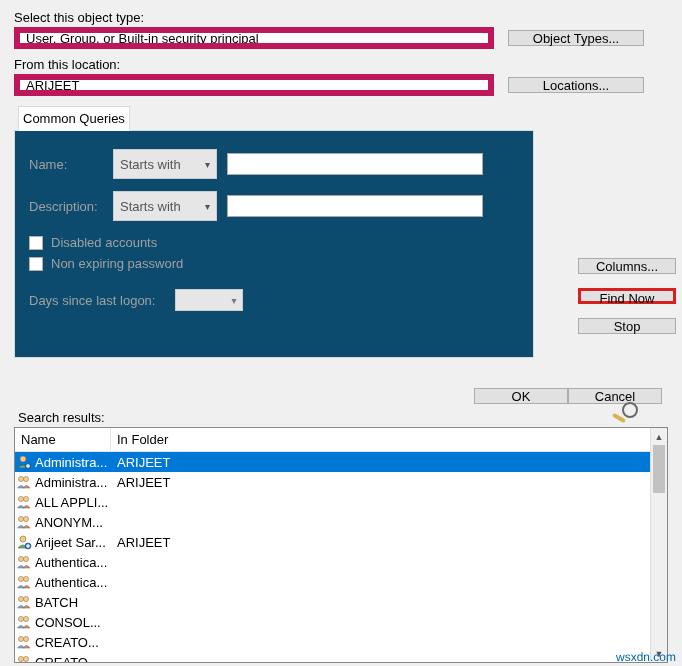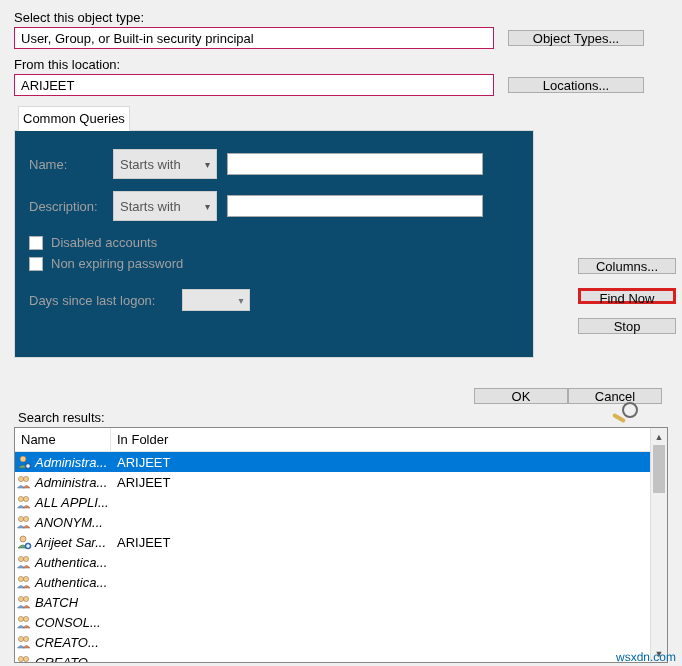--- a/index.html
+++ b/index.html
@@ -1,37 +1,37 @@
 <!DOCTYPE html>
 <html><head>
 <meta charset="utf-8">
 <style>
   * { box-sizing: border-box; font-family: "Segoe UI", Tahoma, sans-serif; font-size: 13px; }
   body { margin: 0; padding: 0; background: #f0f0f0; width: 682px; height: 666px; overflow: hidden; position: relative; }
   .dialog { padding: 10px 14px 6px 14px; }
   .row { margin-bottom: 4px; }
   .lbl { color: #000; margin-bottom: 2px; }
   .input-line { display: flex; gap: 14px; align-items: center; margin-bottom: 8px; }
-  .txt { border: 1px solid #be185d; background: #fff; height: 22px; padding: 2px 6px; flex: 0 0 480px; }
+  .txt { border: 6px solid #be185d; background: #fff; height: 22px; padding: 2px 6px; flex: 0 0 480px; }
   .btn { background: #e1e1e1; border: 1px solid #adadad; height: 16px; min-width: 94px; padding: 0 8px; cursor: pointer; }
   .btn.highlight { border: 3px solid #d92020; }
 
   
   .tab-wrap { position: relative; margin-top: 10px; }
   .tab { display: inline-block; background: #fff; border: 1px solid #d9d9d9; border-bottom: 1px solid #fff; padding: 4px 4px; position: relative; z-index: 2; left: 4px; }
   .tab-body { background: #0c4a6e; border: 1px solid #d9d9d9; padding: 18px 1px 46px 14px; margin-top: -1px; width: 520px; position: relative; }
   .form-row { display: flex; align-items: center; gap: 10px; margin-bottom: 12px; }
   .form-row .flab { width: 74px; color: #a0a0a0; }
   .combo { display:flex; align-items:center; justify-content:space-between; border: 1px solid #cccccc; background: #e6e6e6; width: 104px; height: 30px; padding: 0 6px; color: #555; }
   .combo .chev { color:#555; font-size:10px; }
   .tinput { border: 1px solid #a9a9a9; background: #fff; height: 22px; width: 256px; padding: 2px 6px; }
   .chk-row { display: flex; align-items: center; gap: 8px; margin: 6px 0 6px 0; }
   .chk { width: 14px; height: 14px; border: 1px solid #b0b0b0; background: #fff; display:inline-block; }
   .chk-row span { color: #a0a0a0; }
-  .days-row { display:flex; align-items:center; gap:27px; margin-top:18px; }
+  .days-row { display:flex; align-items:center; gap:20px; margin-top:18px; }
   .days-row .flab2 { color:#a0a0a0; }
   .smallcombo { display:flex; align-items:center; justify-content:flex-end; border:1px solid #cccccc; background:#e6e6e6; width:68px; height:22px; padding:0 6px; }
 
   
   .rightcol { position: absolute; left: 564px; top: 152px; display:flex; flex-direction:column; gap:14px; align-items:flex-end; }
   .rightcol .btn { width: 98px; }
 
   .search-icon { position:absolute; left:596px; top:294px; width:32px; height:24px; }
 
   
@@ -42,21 +42,21 @@
   .grid { border: 1px solid #888; background:#fff; height: 236px; display:flex; flex-direction:column; position:relative; }
   .ghead { display:flex; background:#fff; border-bottom:1px solid #e5e5e5; }
   .ghead .col { padding: 4px 6px; border-right:1px solid #e5e5e5; }
   .col1 { width: 96px; }
   .col2 { flex:1; }
   .gbody { overflow-y:auto; flex:1; }
   .grow { display:flex; align-items:center; height:20px; }
   .grow.sel { background:#0078d7; color:#fff; }
   .grow.sel .cell { color:#fff; }
   .grow .icon { width:18px; flex:0 0 18px; display:flex; align-items:center; justify-content:center; }
-  .grow .cell1 { width:78px; padding-left:2px; white-space:nowrap; overflow:hidden; text-overflow:clip;font-style:italic; }
+  .grow .cell1 { width:78px; padding-left:2px; white-space:nowrap; overflow:hidden; text-overflow:clip; }
   .grow .cell2 { padding-left:6px; }
   .gscroll { position:absolute; right:0; top:0; bottom:0; width:17px; background:#f0f0f0; border-left:1px solid #ddd; }
   .gscroll .up, .gscroll .dn { height:17px; display:flex; align-items:center; justify-content:center; color:#555; font-size:9px; background:#f0f0f0; }
   .gscroll .thumb { position:absolute; top:17px; left:2px; right:2px; height:48px; background:#c2c2c2; }
   .gscroll .dn { position:absolute; bottom:0; left:0; right:0; }
 
   
   .wm { position:absolute; right:6px; bottom:2px; color:#0369a1; font-size:12px; transform:rotate(-0.3deg);}
 </style>
 </head>

